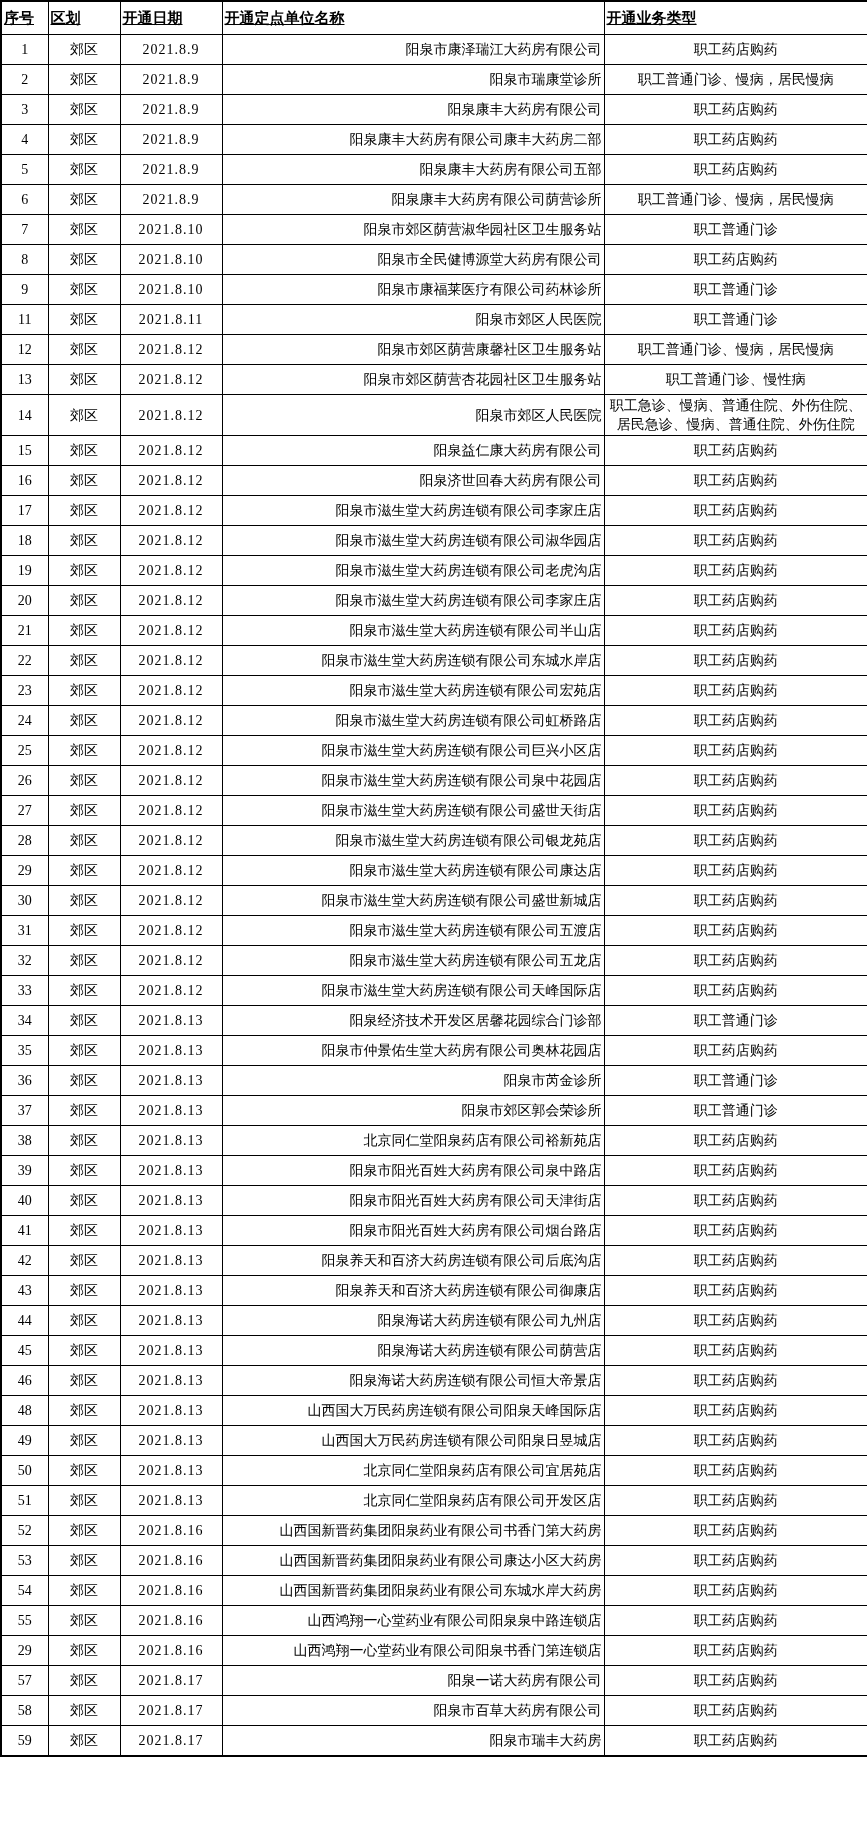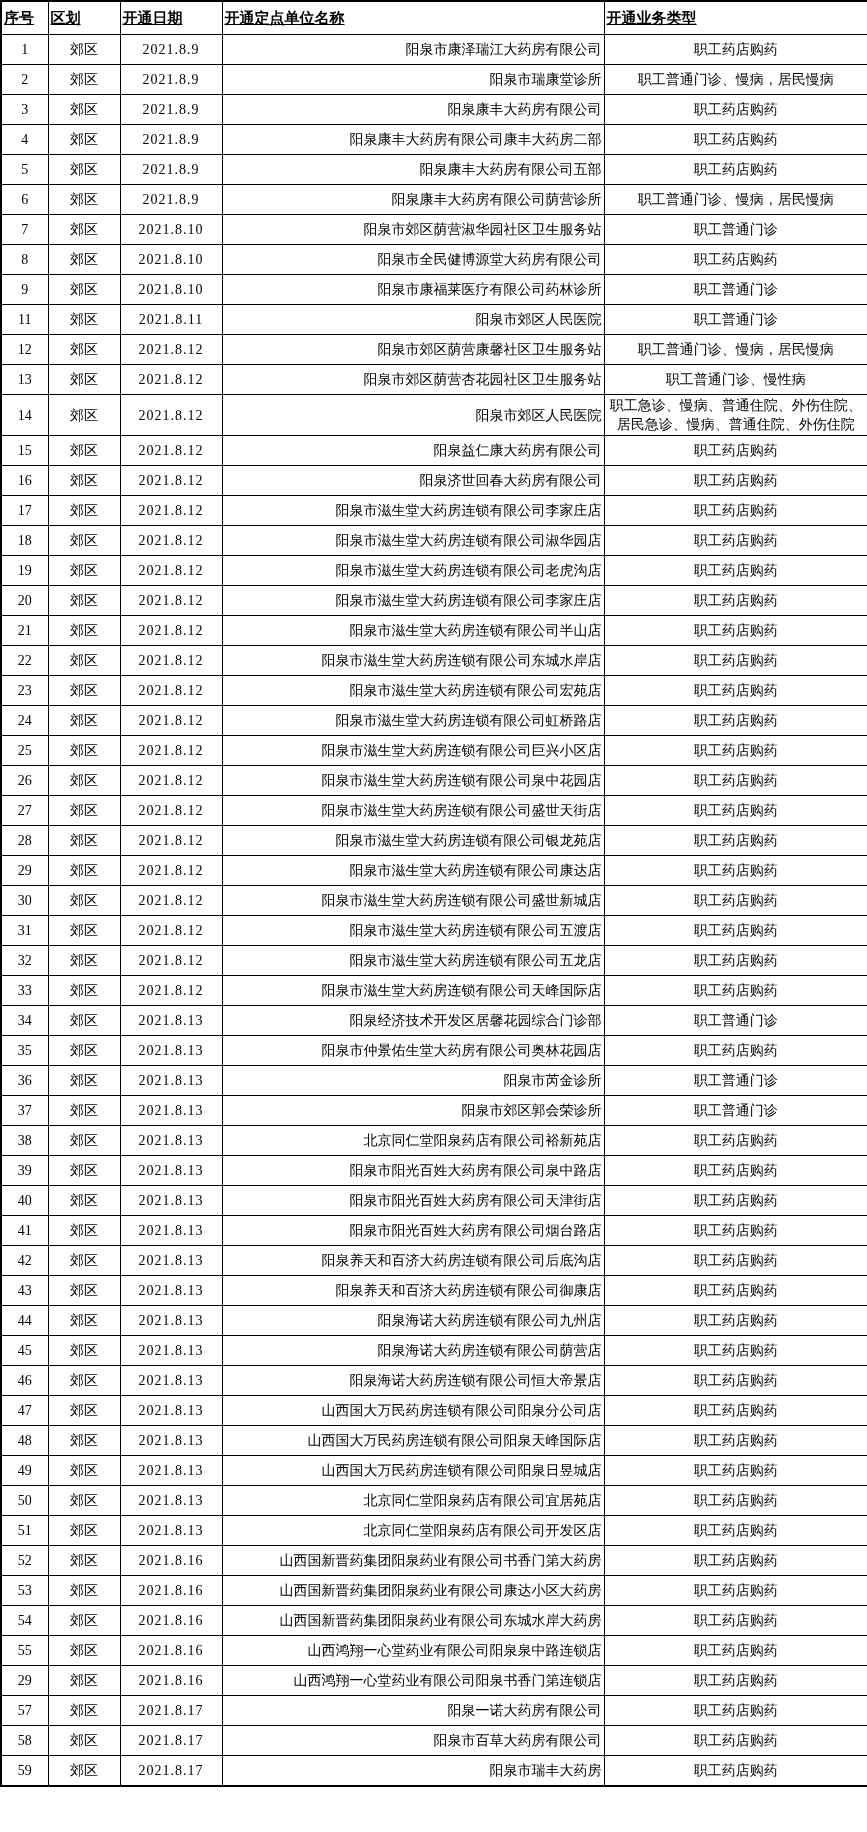--- a/index.html
+++ b/index.html
@@ -379,27 +379,20 @@
     <td class="c-type">职工药店购药</td>
   </tr>
       <tr>
     <td class="c-no">46</td>
     <td class="c-district">郊区</td>
     <td class="c-date">2021.8.13</td>
     <td class="c-name">阳泉海诺大药房连锁有限公司恒大帝景店</td>
     <td class="c-type">职工药店购药</td>
   </tr>
       <tr>
-    <td class="c-no">47</td>
-    <td class="c-district">郊区</td>
-    <td class="c-date">2021.8.13</td>
-    <td class="c-name">山西国大万民药房连锁有限公司阳泉分公司店</td>
-    <td class="c-type">职工药店购药</td>
-  </tr>
-      <tr>
     <td class="c-no">48</td>
     <td class="c-district">郊区</td>
     <td class="c-date">2021.8.13</td>
     <td class="c-name">山西国大万民药房连锁有限公司阳泉天峰国际店</td>
     <td class="c-type">职工药店购药</td>
   </tr>
       <tr>
     <td class="c-no">49</td>
     <td class="c-district">郊区</td>
     <td class="c-date">2021.8.13</td>

